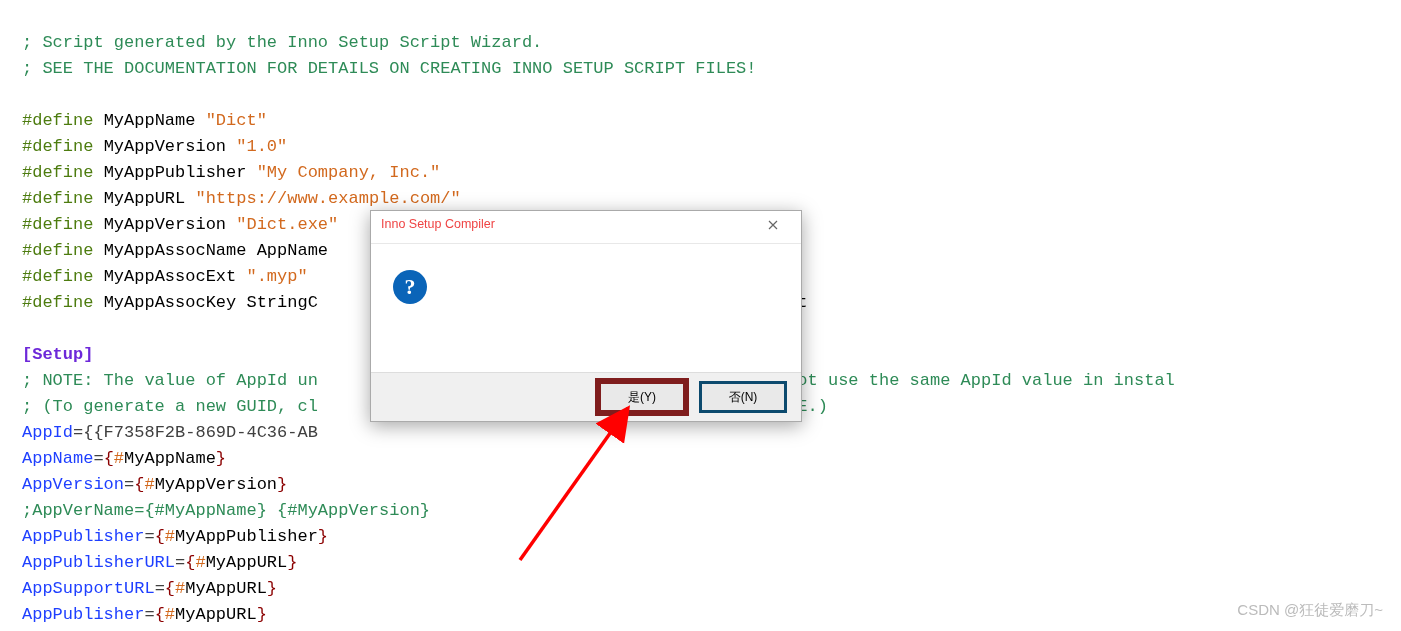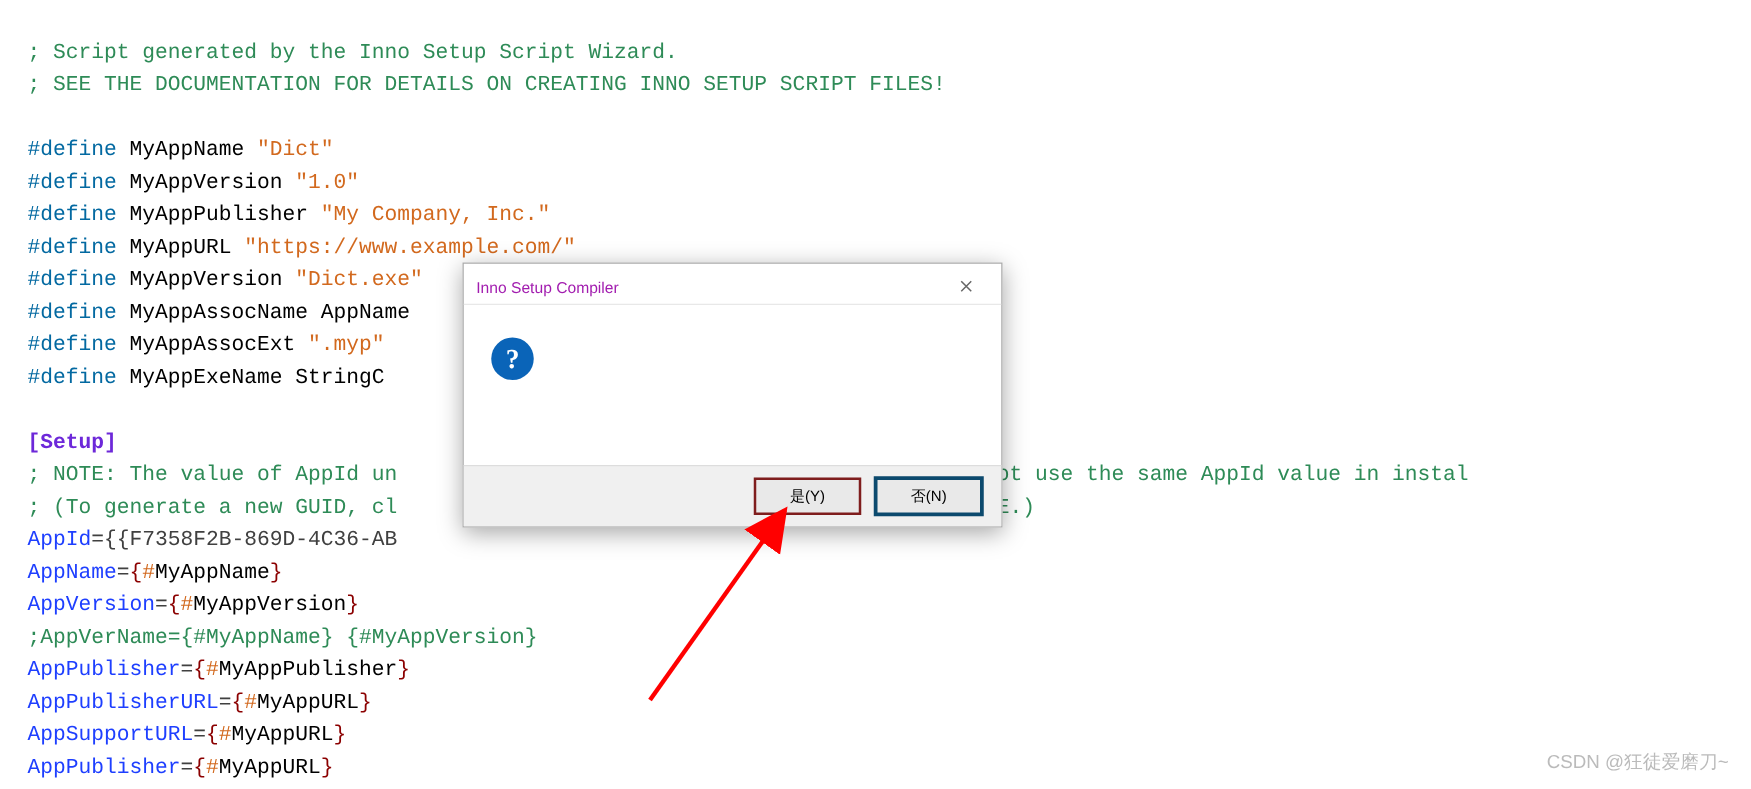--- a/index.html
+++ b/index.html
@@ -1,59 +1,59 @@
 <!DOCTYPE html>
 <html><head>
 <meta charset="utf-8">
 <style>
   html,body{margin:0;padding:0;width:1401px;height:631px;overflow:hidden;font-family:Consolas,"Courier New",monospace;font-size:17px;line-height:26px;background:#fff;color:#000;}
   .editor{position:absolute;left:0;top:0;right:0;bottom:0;padding:4px 0 0 22px;white-space:pre;}
   .c-comment{color:#2e8b57;} 
-  .c-dir{color:#0369a1;} 
+  .c-dir{color:#4d7c0f;} 
   .c-name{color:#000;}
   .c-str{color:#d2691e;}
   .c-section{color:#6d28d9;font-weight:bold;}
   .c-key{color:#1e3fff;}
   .c-brace{color:#8b0000;}
   .c-hash{color:#d2691e;}
   .c-ident{color:#000;}
   .c-op{color:#404040;}
 
   .watermark{position:absolute;right:18px;bottom:8px;font-family:Arial,sans-serif;font-size:15px;color:#bbb;}
 
   
   .dialog{position:absolute;left:370px;top:210px;width:430px;height:210px;background:#fff;border:1px solid #aaa;box-shadow:0 4px 18px rgba(0,0,0,0.35);}
-  .titlebar{height:32px;display:flex;align-items:flex-end;padding:0 6px 0 10px;font-family:"Segoe UI",Arial,sans-serif;font-size:12.5px;color:#a21caf;border-bottom:1px solid #e8e8e8;}
+  .titlebar{height:32px;display:flex;align-items:flex-start;padding:0 6px 0 10px;font-family:"Segoe UI",Arial,sans-serif;font-size:12.5px;color:#ef4444;border-bottom:1px solid #e8e8e8;}
   .titlebar .spacer{flex:1;}
   .closebtn{width:44px;height:28px;display:flex;align-items:center;justify-content:center;color:#555;}
   .closebtn svg{width:10px;height:10px;}
   .body{display:flex;padding:26px 14px 10px 22px;font-family:"Segoe UI",Arial,sans-serif;font-size:12.5px;color:#000;}
   .icon{width:34px;height:34px;border-radius:50%;background:#0a64b8;display:flex;align-items:center;justify-content:center;margin-right:18px;flex:0 0 34px;}
   .icon span{color:#fff;font-family:Georgia,serif;font-size:22px;font-weight:bold;}
   .buttons{position:absolute;left:0;right:0;bottom:0;height:48px;background:#f0f0f0;border-top:1px solid #ddd;display:flex;align-items:center;justify-content:flex-end;padding-right:14px;gap:10px;}
   .btn{min-width:82px;height:26px;font-family:"Segoe UI",Arial,sans-serif;font-size:12px;background:#e9e9e9;border:3px solid #0c4a6e;display:flex;align-items:center;justify-content:center;cursor:default;}
-  .btn.primary{border:2px solid #7f1d1d;background:#e9e9e9;}
+  .btn.primary{border:6px solid #7f1d1d;background:#e9e9e9;}
 
   .arrow{position:absolute;left:500px;top:390px;pointer-events:none;}
 </style>
 </head>
 <body>
 
 <div class="editor">
 <span class="c-comment">; Script generated by the Inno Setup Script Wizard.</span>
 <span class="c-comment">; SEE THE DOCUMENTATION FOR DETAILS ON CREATING INNO SETUP SCRIPT FILES!</span>
 
 <span><span class="c-dir">#define</span> <span class="c-name">MyAppName</span> <span class="c-str">"Dict"</span></span>
 <span><span class="c-dir">#define</span> <span class="c-name">MyAppVersion</span> <span class="c-str">"1.0"</span></span>
 <span><span class="c-dir">#define</span> <span class="c-name">MyAppPublisher</span> <span class="c-str">"My Company, Inc."</span></span>
 <span><span class="c-dir">#define</span> <span class="c-name">MyAppURL</span> <span class="c-str">"https://www.example.com/"</span></span>
 <span><span class="c-dir">#define</span> <span class="c-name">MyAppVersion</span> <span class="c-str">"Dict.exe"</span></span>
 <span><span class="c-dir">#define</span> <span class="c-name">MyAppAssocName</span> <span class="c-name">AppName</span></span>
 <span><span class="c-dir">#define</span> <span class="c-name">MyAppAssocExt</span> <span class="c-str">".myp"</span></span>
-<span><span class="c-dir">#define</span> <span class="c-name">MyAppExeName</span> <span class="c-name">StringC</span>                                   <span class="c-name">MyAppAssocExt</span></span>
+<span><span class="c-dir">#define</span> <span class="c-name">MyAppAssocKey</span> <span class="c-name">StringC</span>                                   <span class="c-name">MyAppAssocExt</span></span>
 
 <span class="c-section">[Setup]</span>
 <span><span class="c-comment">; NOTE: The value of AppId un</span>                                        <span class="c-comment">n. Do not use the same AppId value in instal</span></span>
 <span><span class="c-comment">; (To generate a new GUID, cl</span>                                         <span class="c-comment">the IDE.)</span></span>
 <span><span class="c-key">AppId</span><span class="c-op">={{F7358F2B-869D-4C36-AB</span></span>
 <span><span class="c-key">AppName</span><span class="c-op">=</span><span class="c-brace">{</span><span class="c-hash">#</span><span class="c-ident">MyAppName</span><span class="c-brace">}</span></span>
 <span><span class="c-key">AppVersion</span><span class="c-op">=</span><span class="c-brace">{</span><span class="c-hash">#</span><span class="c-ident">MyAppVersion</span><span class="c-brace">}</span></span>
 <span class="c-comment">;AppVerName={#MyAppName} {#MyAppVersion}</span>
 <span><span class="c-key">AppPublisher</span><span class="c-op">=</span><span class="c-brace">{</span><span class="c-hash">#</span><span class="c-ident">MyAppPublisher</span><span class="c-brace">}</span></span>
 <span><span class="c-key">AppPublisherURL</span><span class="c-op">=</span><span class="c-brace">{</span><span class="c-hash">#</span><span class="c-ident">MyAppURL</span><span class="c-brace">}</span></span>

